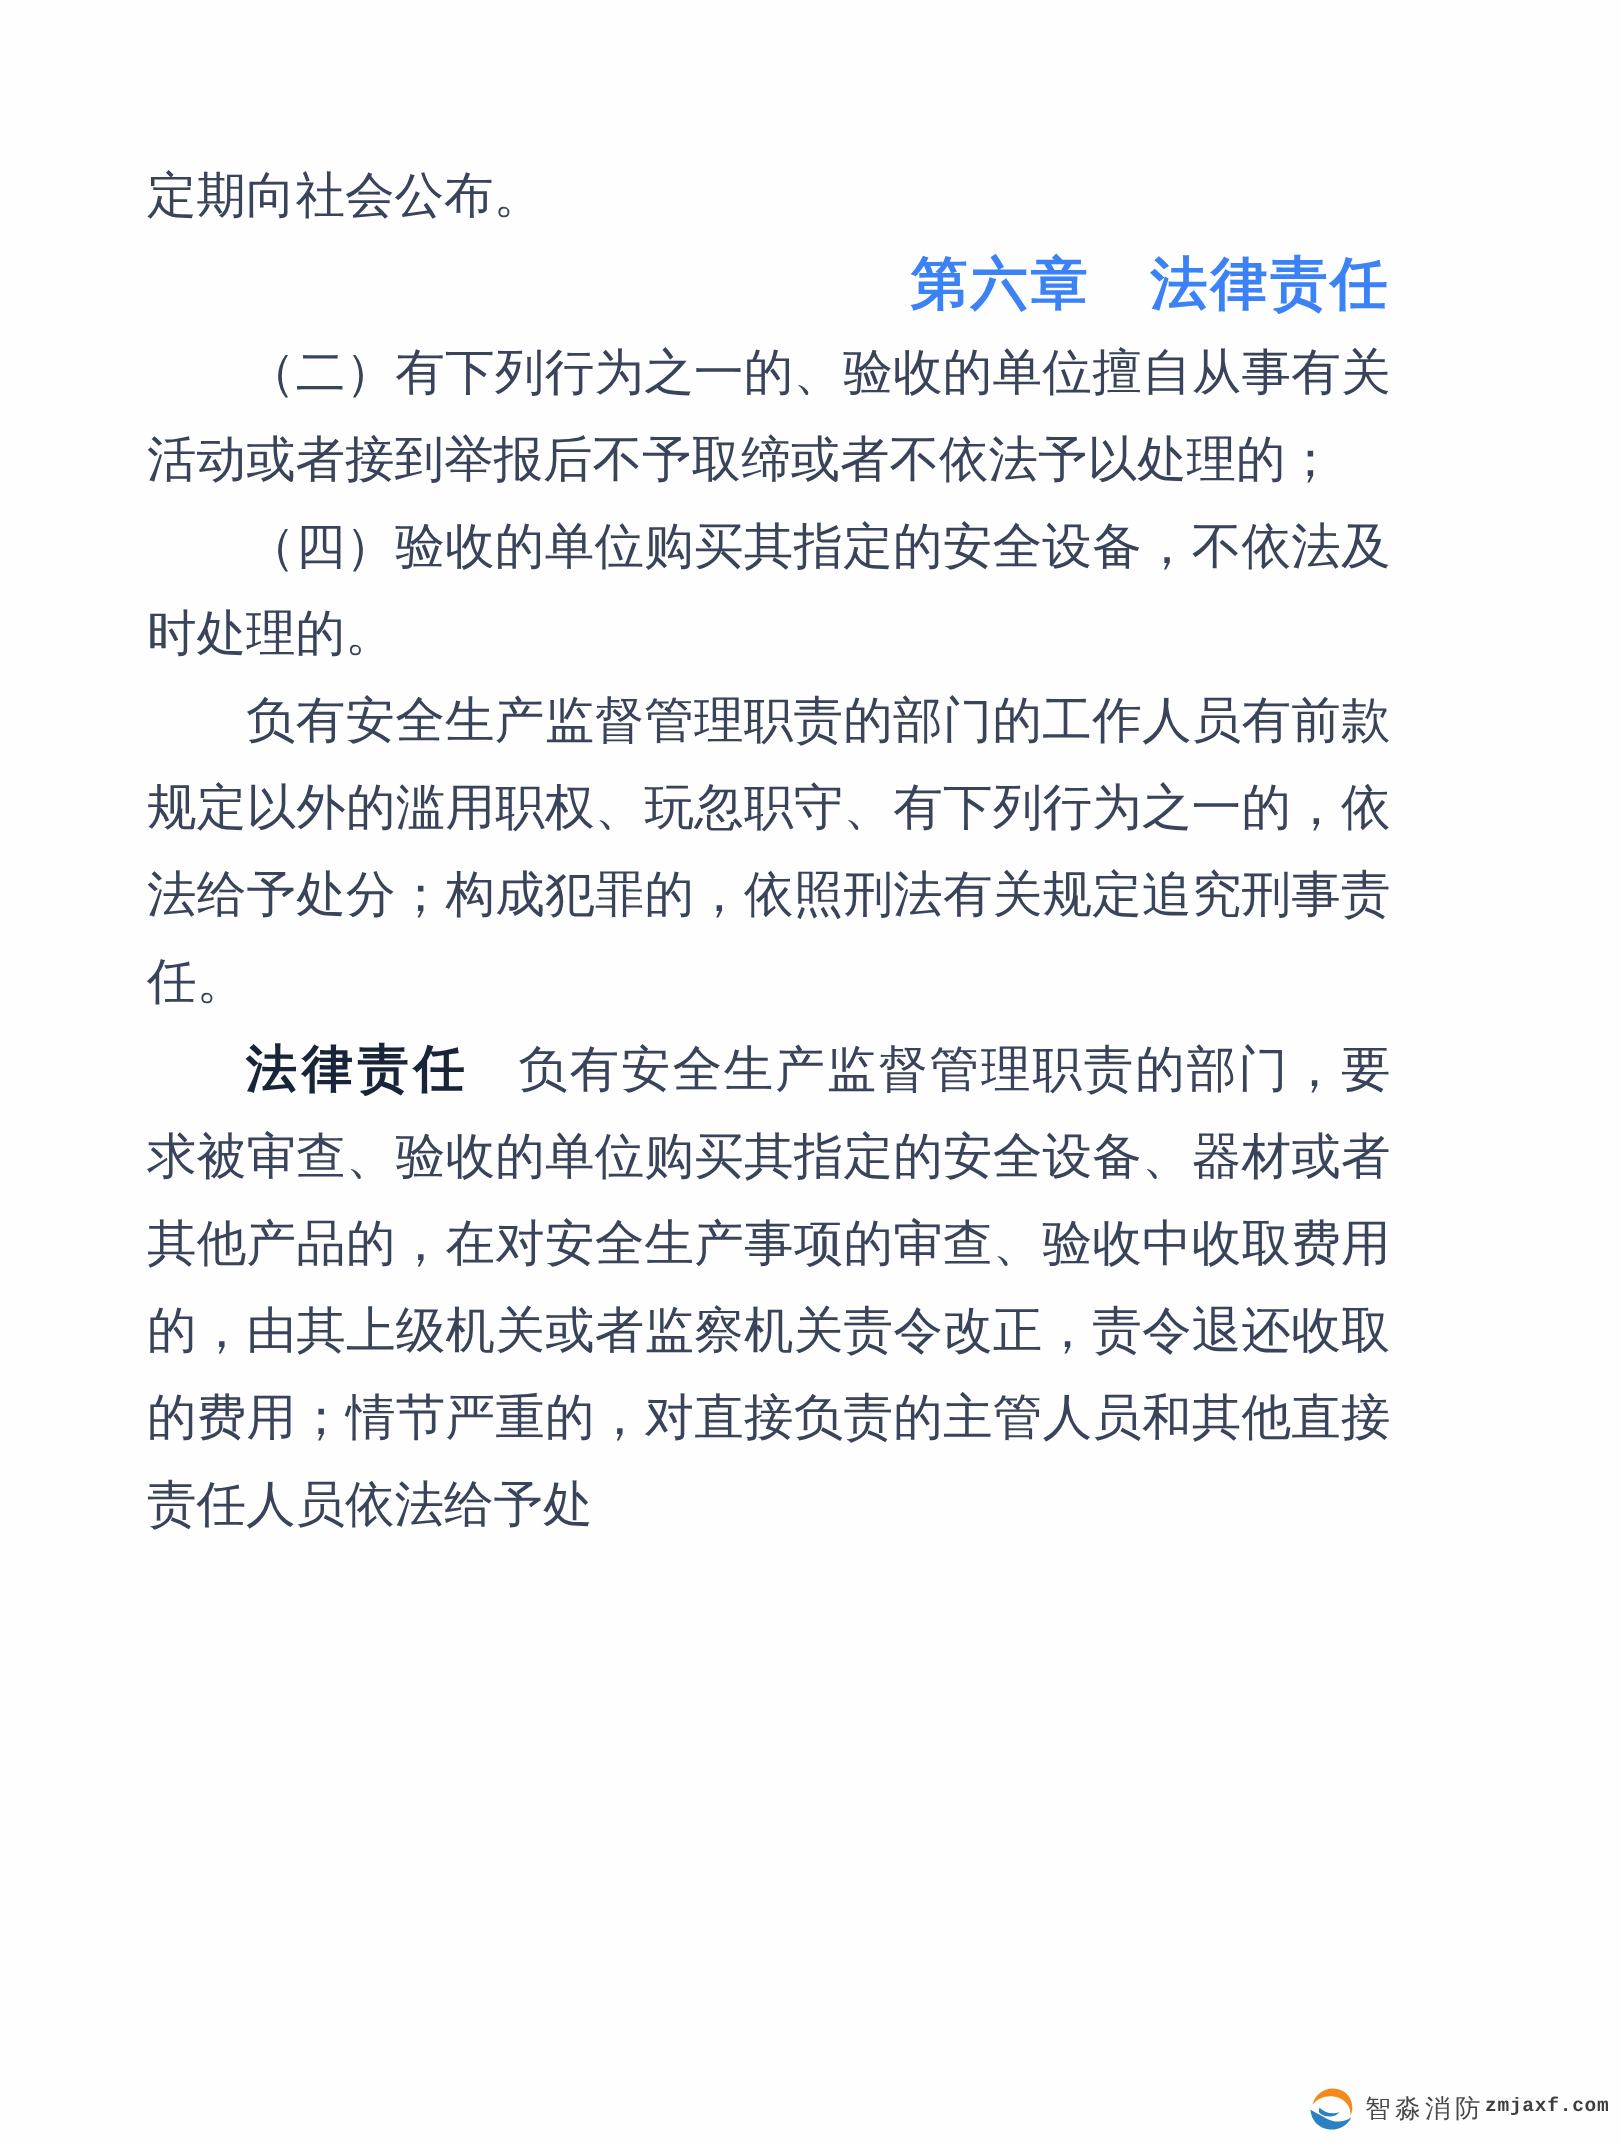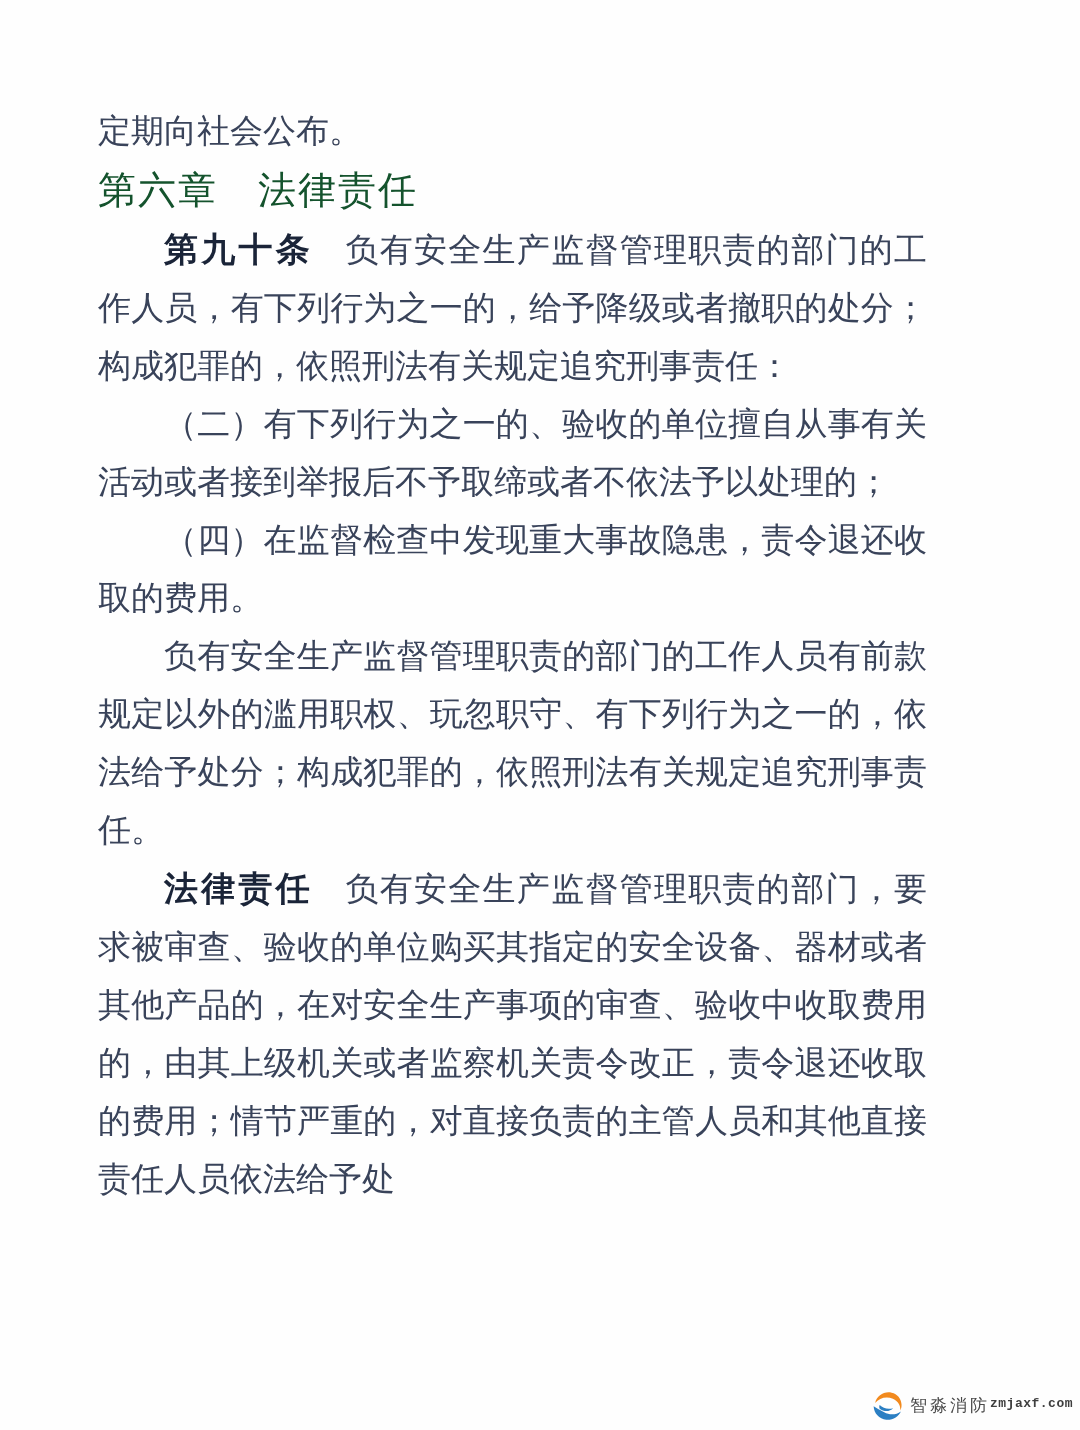--- a/index.html
+++ b/index.html
@@ -28,27 +28,27 @@
   .para {
     margin: 0;
     text-indent: 2em;
     word-break: break-all;
   }
   .para.no-indent {
     text-indent: 0;
   }
   .chapter {
     margin: 0;
-    text-align: left;
+    text-align: right;
     text-indent: 0;
     font-family: "Liberation Sans", "DejaVu Sans", sans-serif;
-    font-weight: 400;
+    font-weight: 700;
     font-size: 38px;
     line-height: 60px;
-    color: #14532d;
+    color: #3b82f6;
     letter-spacing: 2px;
   }
   .chapter .chapter-title {
     margin-left: 1.05em;
   }
   .article-no {
     font-family: "Liberation Sans", "DejaVu Sans", sans-serif;
     font-weight: 700;
     font-size: 34px;
     color: #1a2438;
@@ -92,29 +92,26 @@
 <body>
 
 <div class="page">
 
   <p class="para no-indent">定期向社会公布。</p>
 
   <h2 class="chapter">
     <span>第六章</span><span class="chapter-title">法律责任</span>
   </h2>
 
-  <p class="para">
-    <span class="article-no">第九十条</span><span>负有安全生产监督管理职责的部门的工作人员，有下列行为之一的，给予降级或者撤职的处分；构成犯罪的，依照刑法有关规定追究刑事责任：</span>
-  </p>
 
 
   <p class="para">（二）有下列行为之一的、验收的单位擅自从事有关活动或者接到举报后不予取缔或者不依法予以处理的；</p>
 
 
-  <p class="para">（四）在监督检查中发现重大事故隐患，责令退还收取的费用。</p>
+  <p class="para">（四）验收的单位购买其指定的安全设备，不依法及时处理的。</p>
 
   <p class="para">负有安全生产监督管理职责的部门的工作人员有前款规定以外的滥用职权、玩忽职守、有下列行为之一的，依法给予处分；构成犯罪的，依照刑法有关规定追究刑事责任。</p>
 
   <p class="para">
     <span class="article-no">法律责任</span><span>负有安全生产监督管理职责的部门，要求被审查、验收的单位购买其指定的安全设备、器材或者其他产品的，在对安全生产事项的审查、验收中收取费用的，由其上级机关或者监察机关责令改正，责令退还收取的费用；情节严重的，对直接负责的主管人员和其他直接责任人员依法给予处</span>
   </p>
 
 </div>
 
 <div class="watermark">

